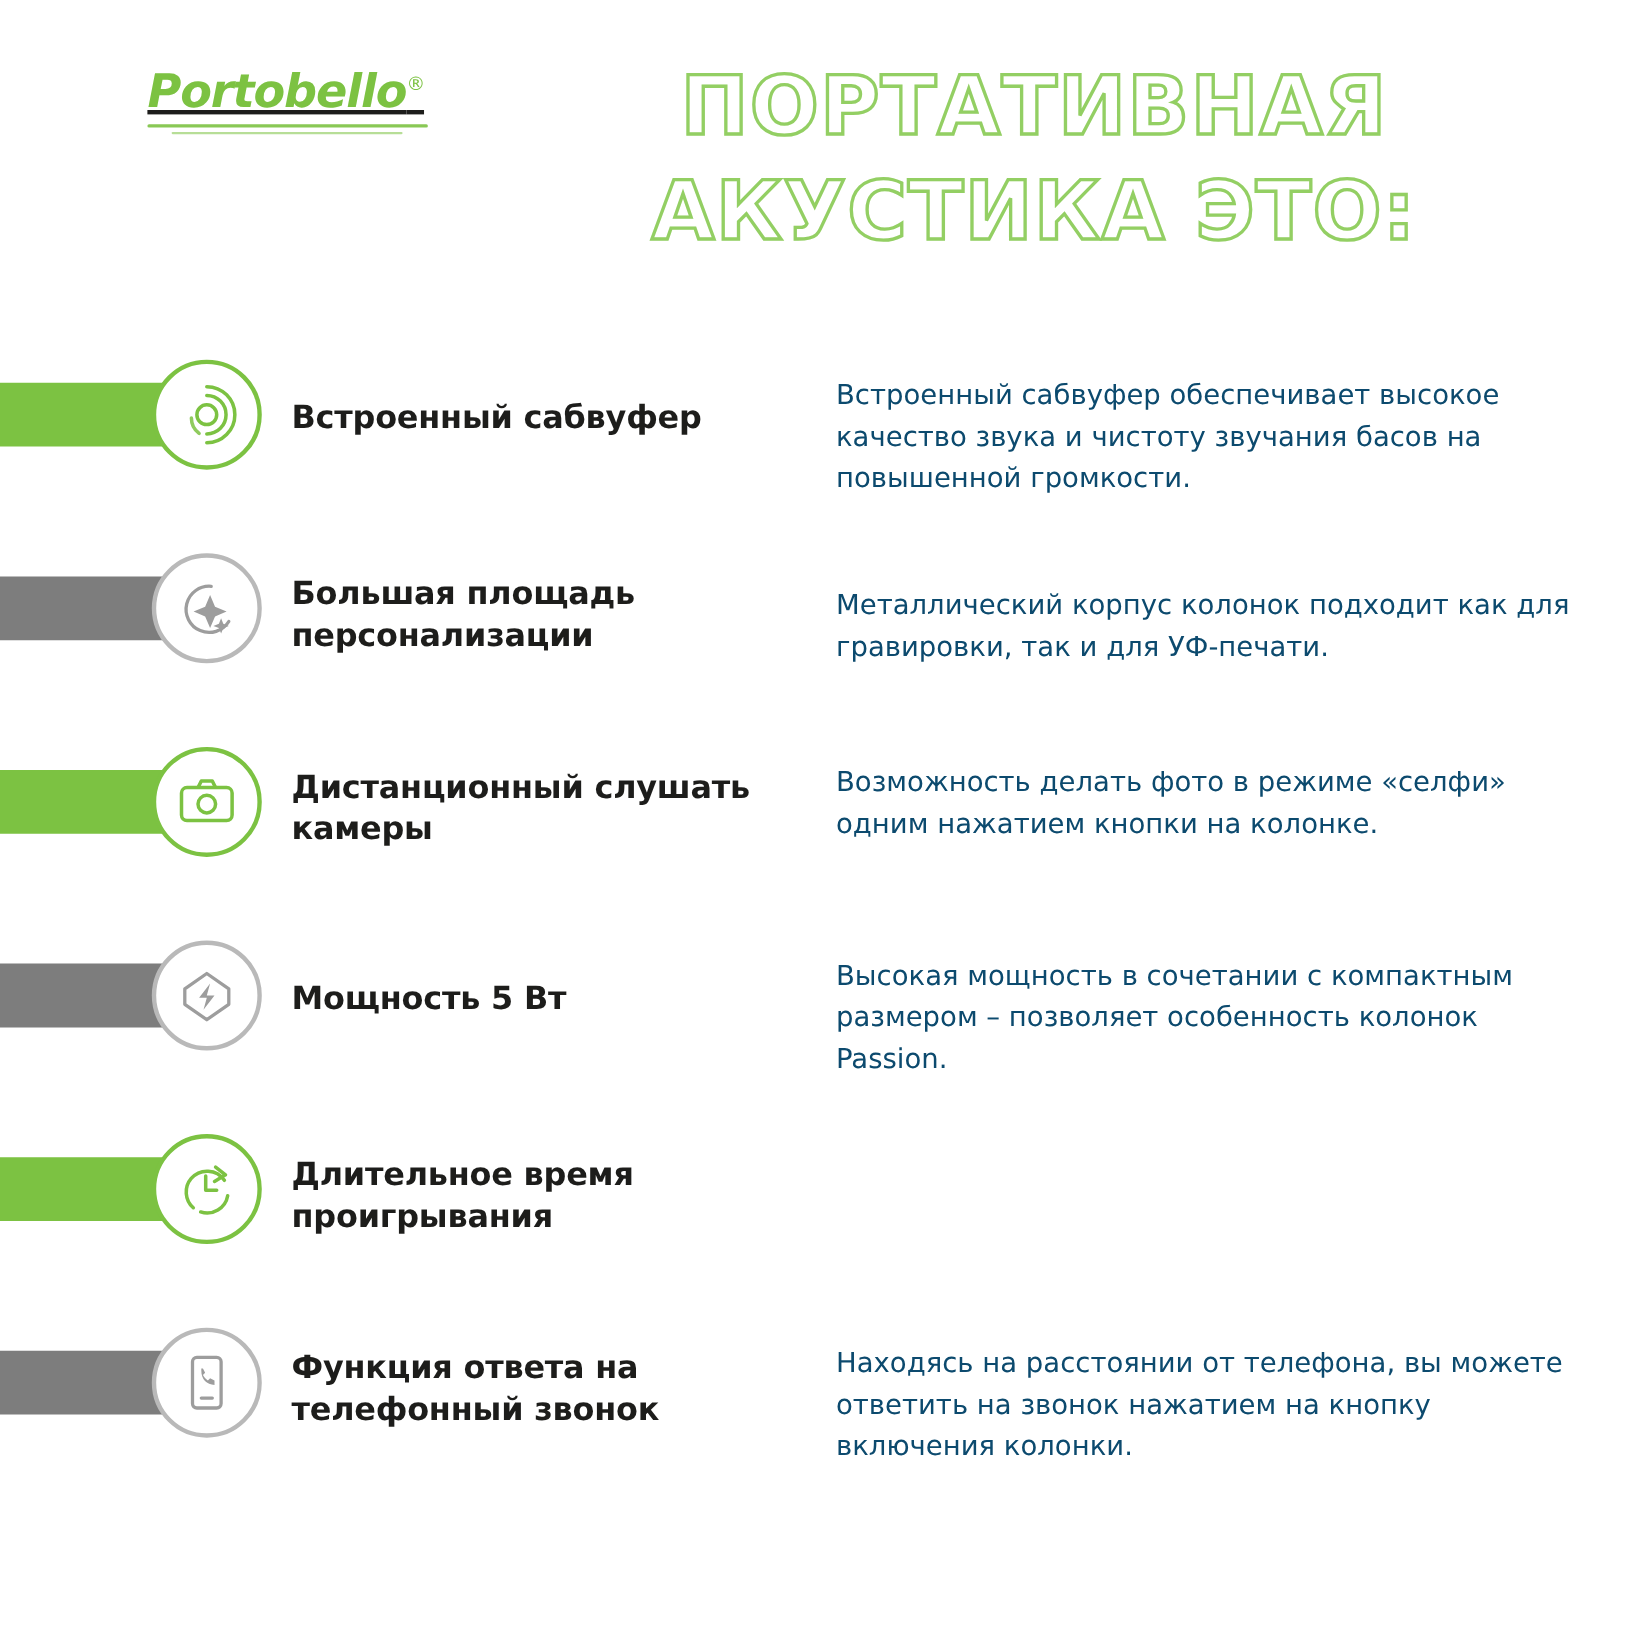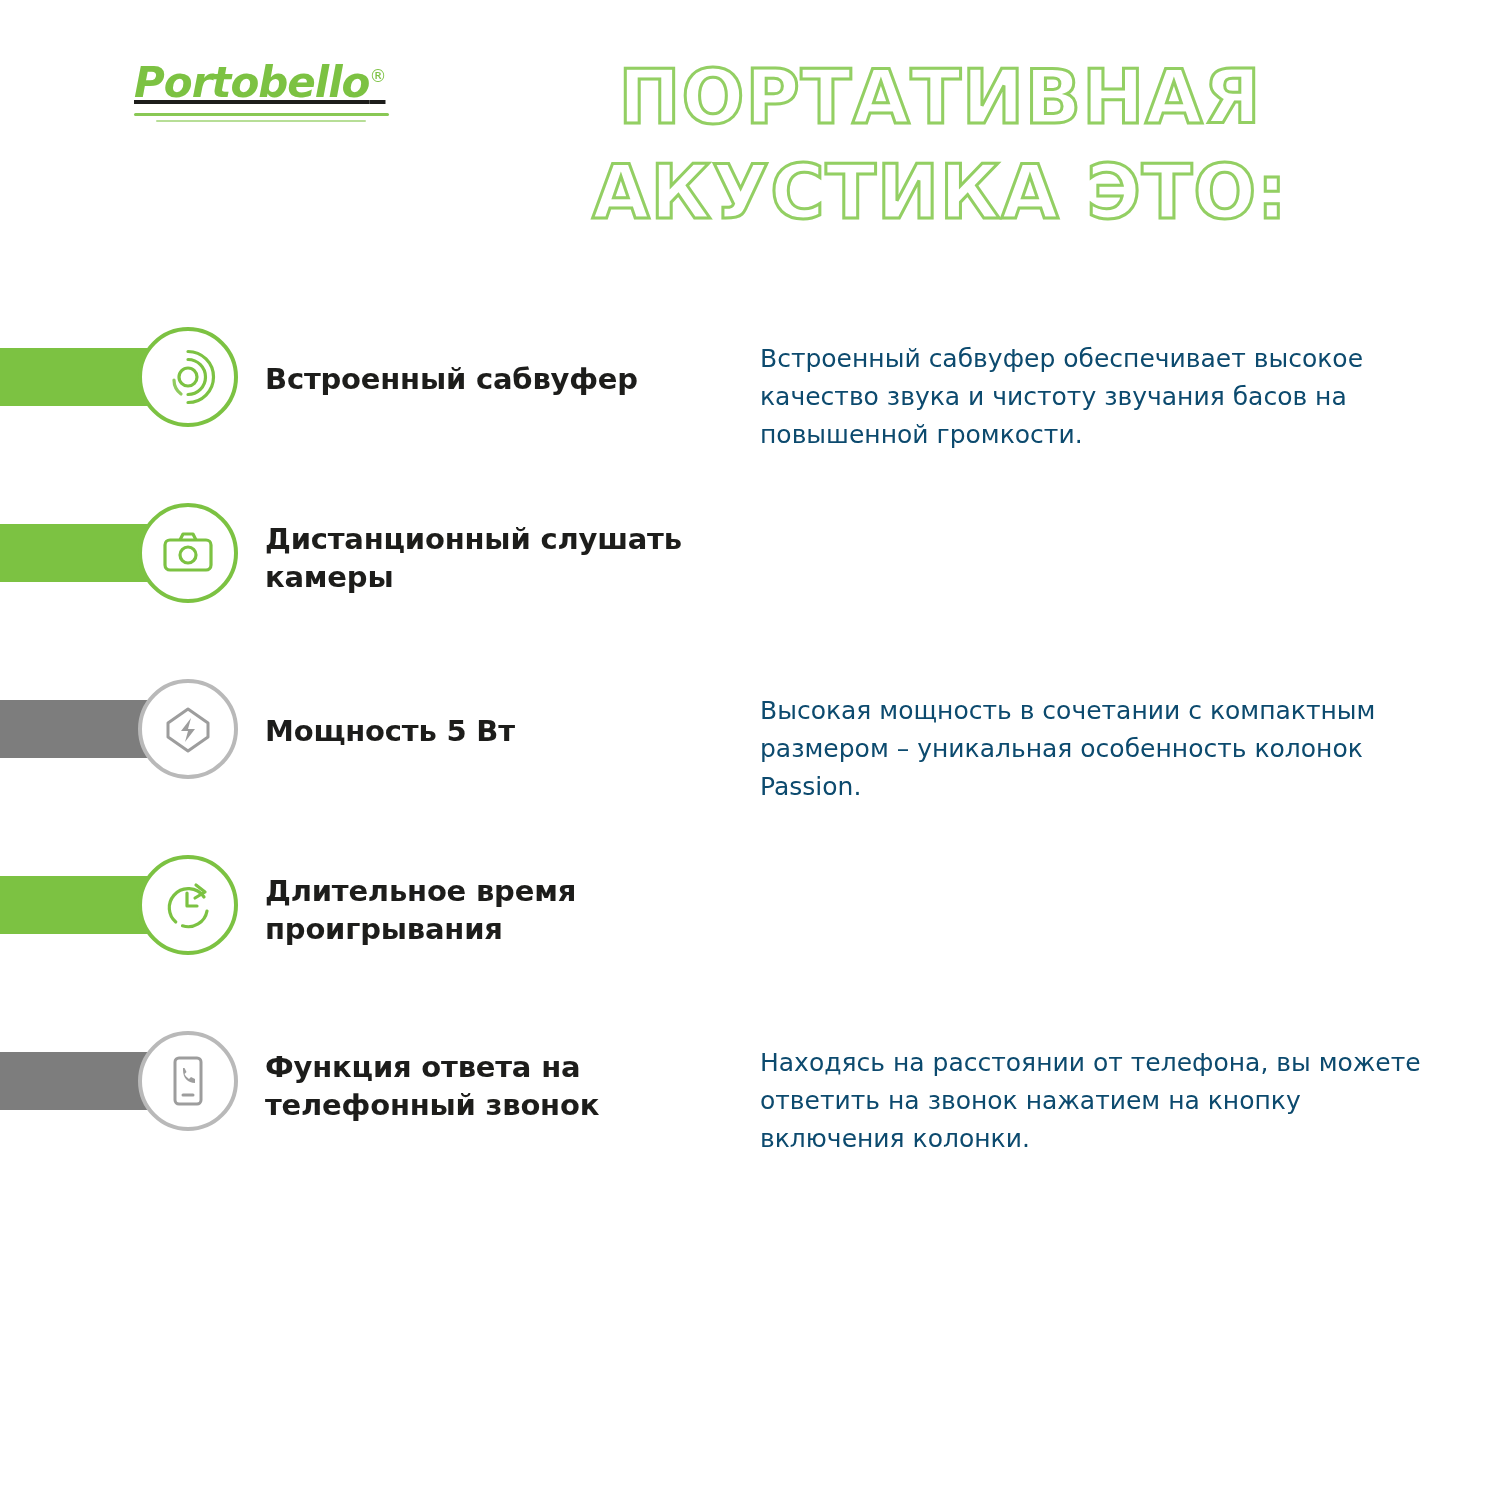--- a/index.html
+++ b/index.html
@@ -170,47 +170,62 @@
           <path d="M31 13.5a17.5 17.5 0 0 1 0 35" stroke-linecap="round"></path>
           <path d="M31 5.5a25.5 25.5 0 0 1 0 51" stroke-linecap="round"></path>
           <path d="M24 48a17.5 17.5 0 0 1 -7 -14" stroke-linecap="round" opacity="0.85"></path>
         </svg>
       </span>
     </div>
     <div class="title single">Встроенный сабвуфер</div>
     <div class="desc">Встроенный сабвуфер обеспечивает высокое качество звука и чистоту звучания басов на повышенной громкости.</div>
   </div>
 
+  <div class="row">
+    <div class="bar grey"></div>
+    <div class="circle grey">
+      <span>
+        <svg width="60" height="60" viewBox="0 0 60 60" fill="none" stroke="#9d9d9d" stroke-width="3">
+          <path d="M34 10a21 21 0 1 0 16 32" stroke-linecap="round"></path>
+          <path d="M33 18 l4.5 10.5 L48 33 l-10.5 4.5 L33 48 l-4.5-10.5 L18 33 l10.5-4.5 Z" fill="#9d9d9d" stroke="none"></path>
+          <path d="M43 39 l2 5 5 2 -5 2 -2 5 -2-5 -5-2 5-2 Z" fill="#9d9d9d" stroke="none"></path>
+        </svg>
+      </span>
+    </div>
+    <div class="title">Большая площадь персонализации</div>
+    <div class="desc single">Металлический корпус колонок подходит как для гравировки, так и для УФ-печати.</div>
+  </div>
 
   <div class="row">
     <div class="bar green"></div>
     <div class="circle green">
       <span>
         <svg width="62" height="62" viewBox="0 0 62 62" fill="none" stroke="#7cc242" stroke-width="3.2">
           <rect x="8" y="18" width="46" height="30" rx="5"></rect>
           <path d="M23 18 l3-6 h10 l3 6" stroke-linejoin="round"></path>
           <circle cx="31" cy="33" r="8"></circle>
         </svg>
       </span>
     </div>
     <div class="title">Дистанционный слушать камеры</div>
+    <div class="desc">Возможность делать фото в режиме «селфи» одним нажатием кнопки на колонке.</div>
   </div>
 
   <div class="row">
     <div class="bar grey"></div>
     <div class="circle grey">
       <span>
         <svg width="60" height="60" viewBox="0 0 60 60" fill="none" stroke="#9d9d9d" stroke-width="3">
           <path d="M30 10 L50 24 v14 L30 52 L10 38 V24 Z" stroke-linejoin="round"></path>
           <path d="M33 19 L23 32 h7 l-3 11 10-13 h-7 Z" fill="#9d9d9d" stroke="none"></path>
         </svg>
       </span>
     </div>
     <div class="title single">Мощность 5 Вт</div>
-    <div class="desc">Высокая мощность в сочетании с компактным размером – уникальная особенность колонок Passion.</div>
+    <div class="desc">Высокая мощность в сочетании с компактным размером – позволяет особенность колонок Passion.</div>
   </div>
 
   <div class="row">
     <div class="bar green"></div>
     <div class="circle green">
       <span>
         <svg width="60" height="60" viewBox="0 0 60 60" fill="none" stroke="#7cc242" stroke-width="3.2">
           <path d="M46 22a19 19 0 1 0 3 14" stroke-linecap="round" stroke-dasharray="64 8"></path>
           <path d="M38 10 l9 7 -10 6" stroke-linejoin="round" stroke-linecap="round" fill="none"></path>
           <path d="M29 18 v13 h10" stroke-linecap="round" stroke-linejoin="round"></path>

